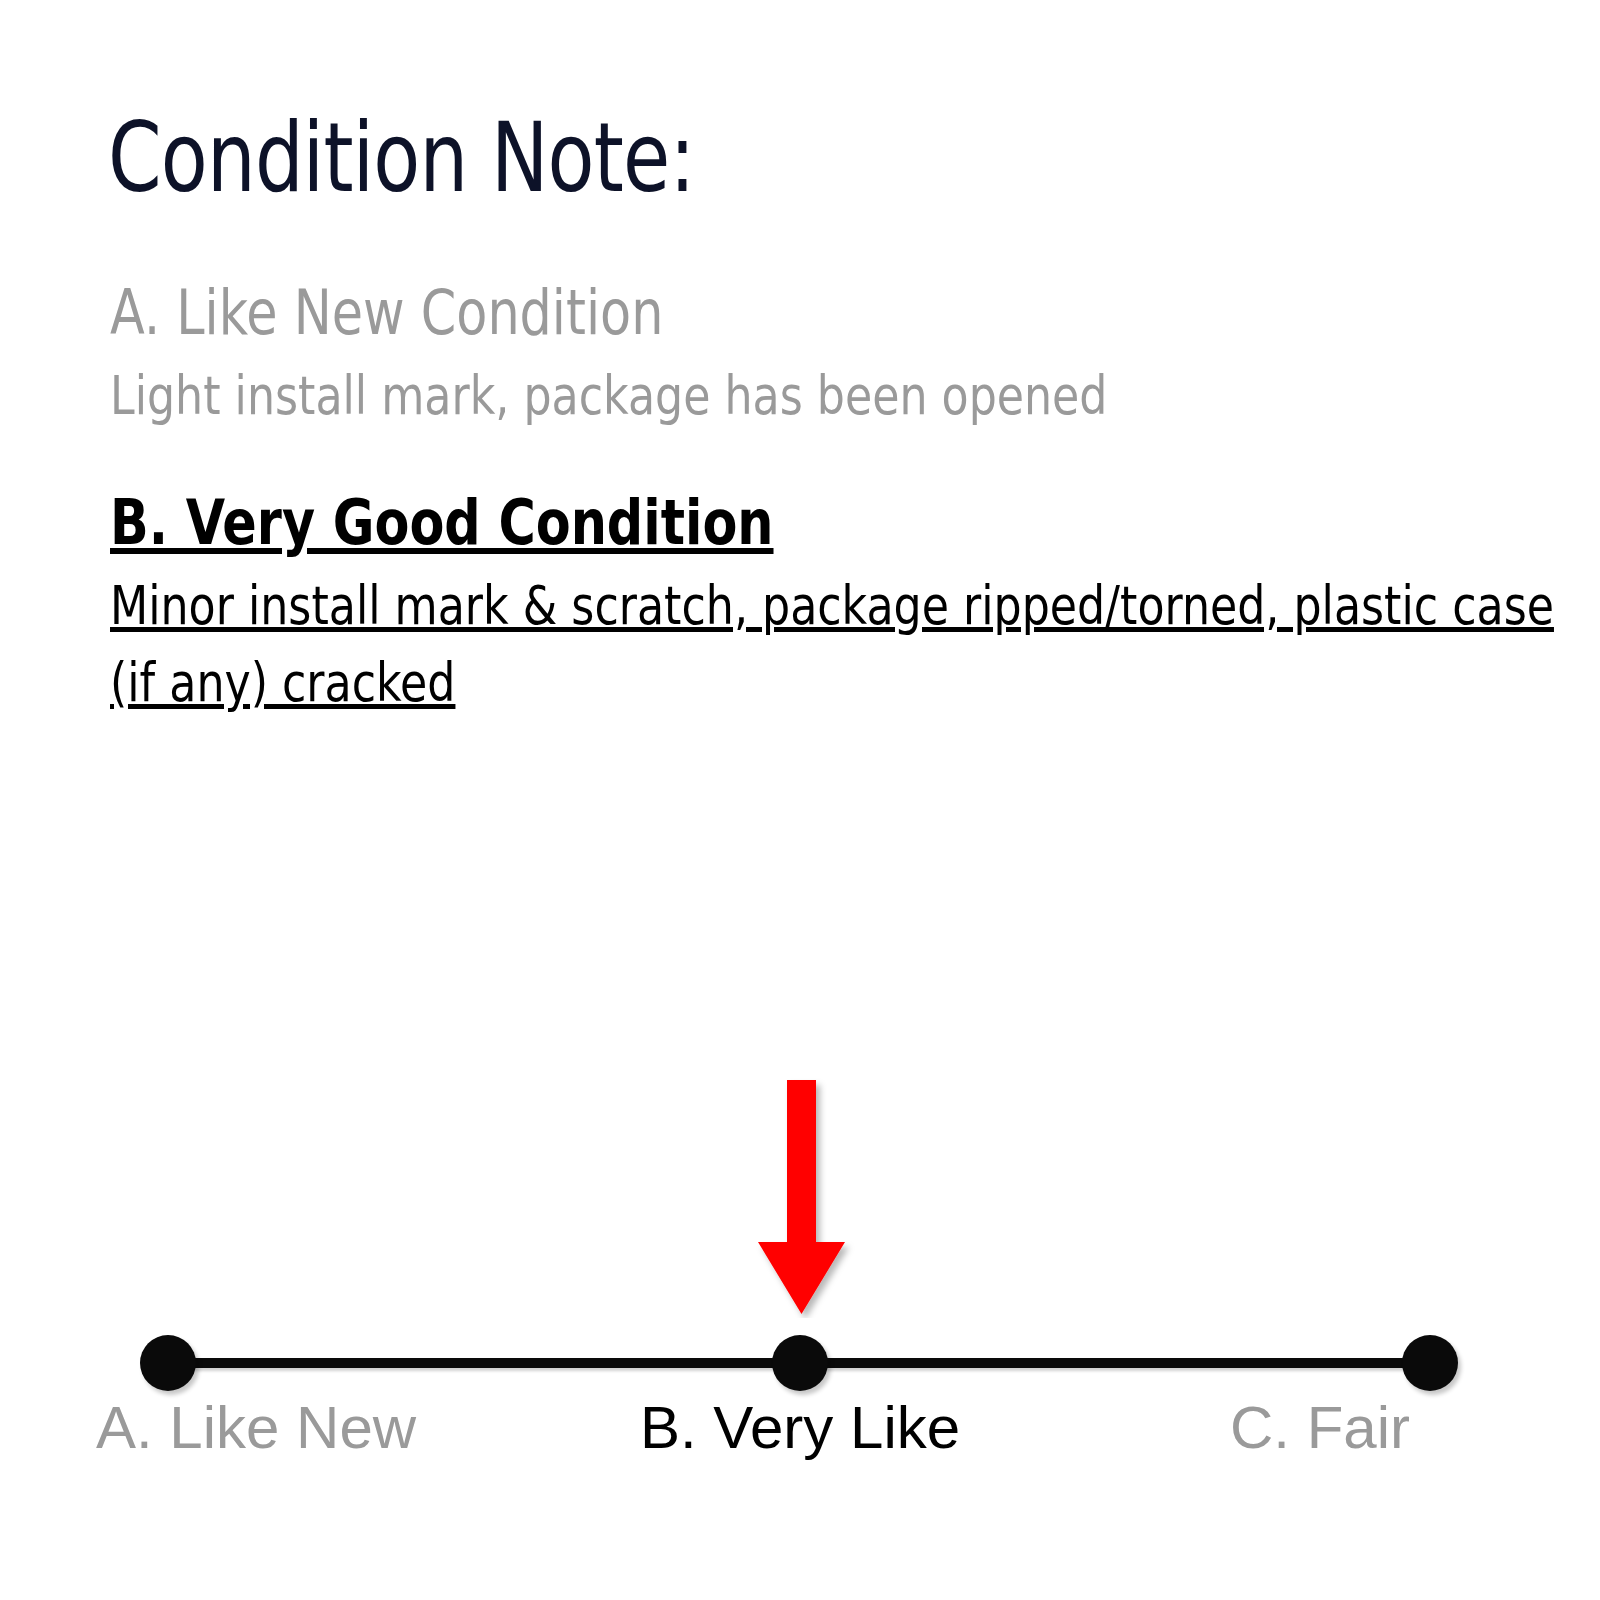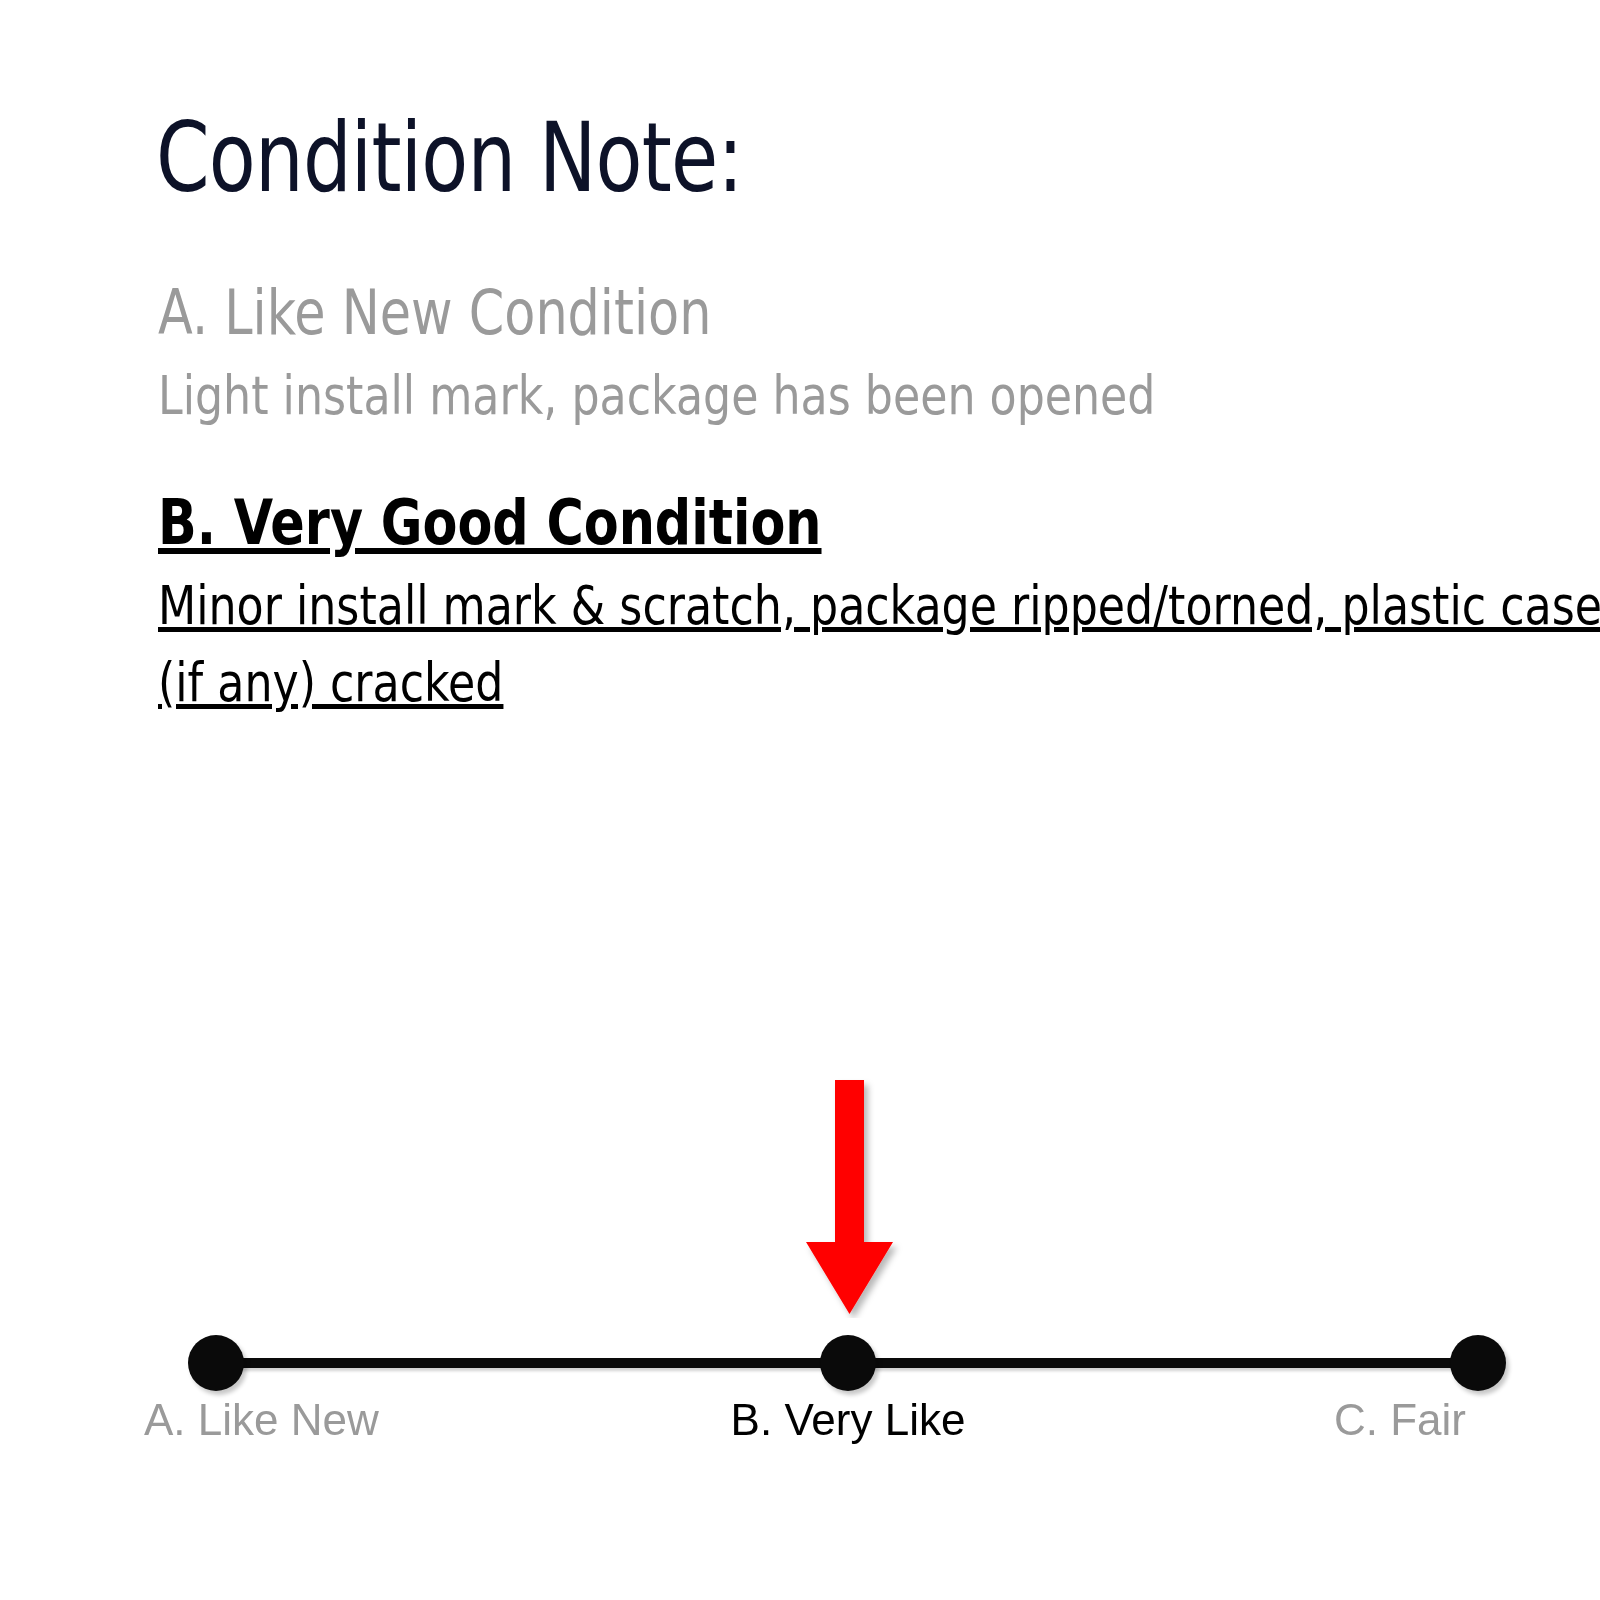--- a/index.html
+++ b/index.html
@@ -14,21 +14,20 @@
     overflow: hidden;
     font-family: "Liberation Sans", sans-serif;
     -webkit-font-smoothing: antialiased;
   }
 
   #page {
     position: relative;
     width: 1415px;
     height: 1600px;
     background: #ffffff;
-    margin-left: 48px;
   }
 
   
   .title {
     position: absolute;
     left: 108px;
     top: 110px;
     font-family: "DejaVu Sans", sans-serif;
     font-size: 96px;
     line-height: 1.0;
@@ -115,29 +114,29 @@
   }
   #dot-a { left: 140px; }
   #dot-b { left: 772px; }
   #dot-c { left: 1402px; }
 
   
   .axis-label {
     position: absolute;
     top: 1398px;
     font-family: "Liberation Sans", sans-serif;
-    font-size: 44px;
+    font-size: 60px;
     line-height: 1.0;
     font-weight: 400;
     white-space: nowrap;
     text-align: center;
   }
   #label-a { left: 0px;    width: 420px; color: #9a9a9a; text-align: left; padding-left: 96px; box-sizing: border-box; }
   #label-b { left: 560px;  width: 480px; color: #000000; }
-  #label-c { left: 1158px; width: 360px; color: #9a9a9a; text-align: right; padding-right: 100px; box-sizing: border-box; }
+  #label-c { left: 1230px; width: 360px; color: #9a9a9a; text-align: left; padding-right: 100px; box-sizing: border-box; }
 </style>
 </head>
 <body>
 
 <div id="page">
 
   <div class="title">Condition Note:</div>
 
   <div class="block dim" id="block-a">
     <div class="block-head">A. Like New Condition</div>

